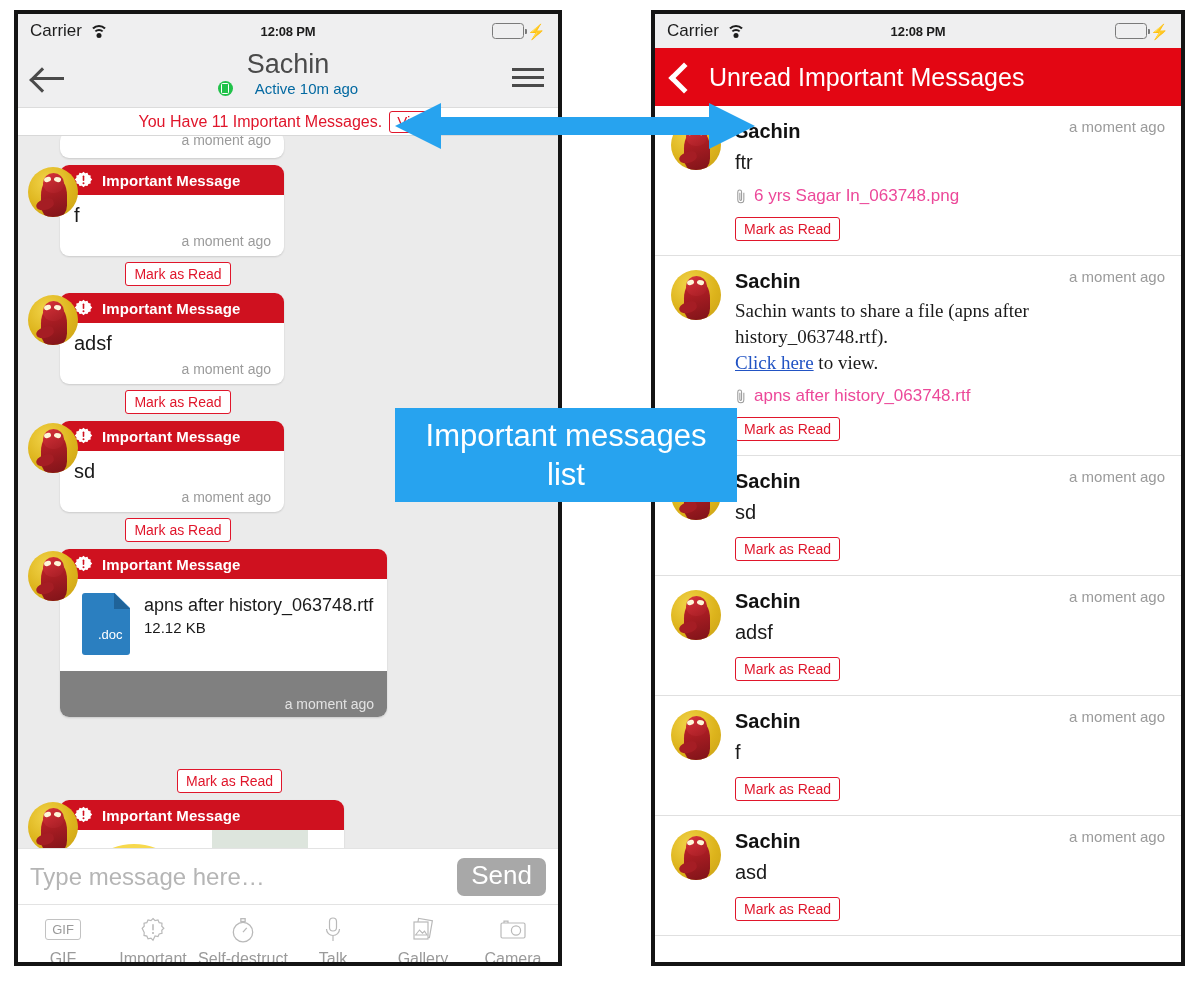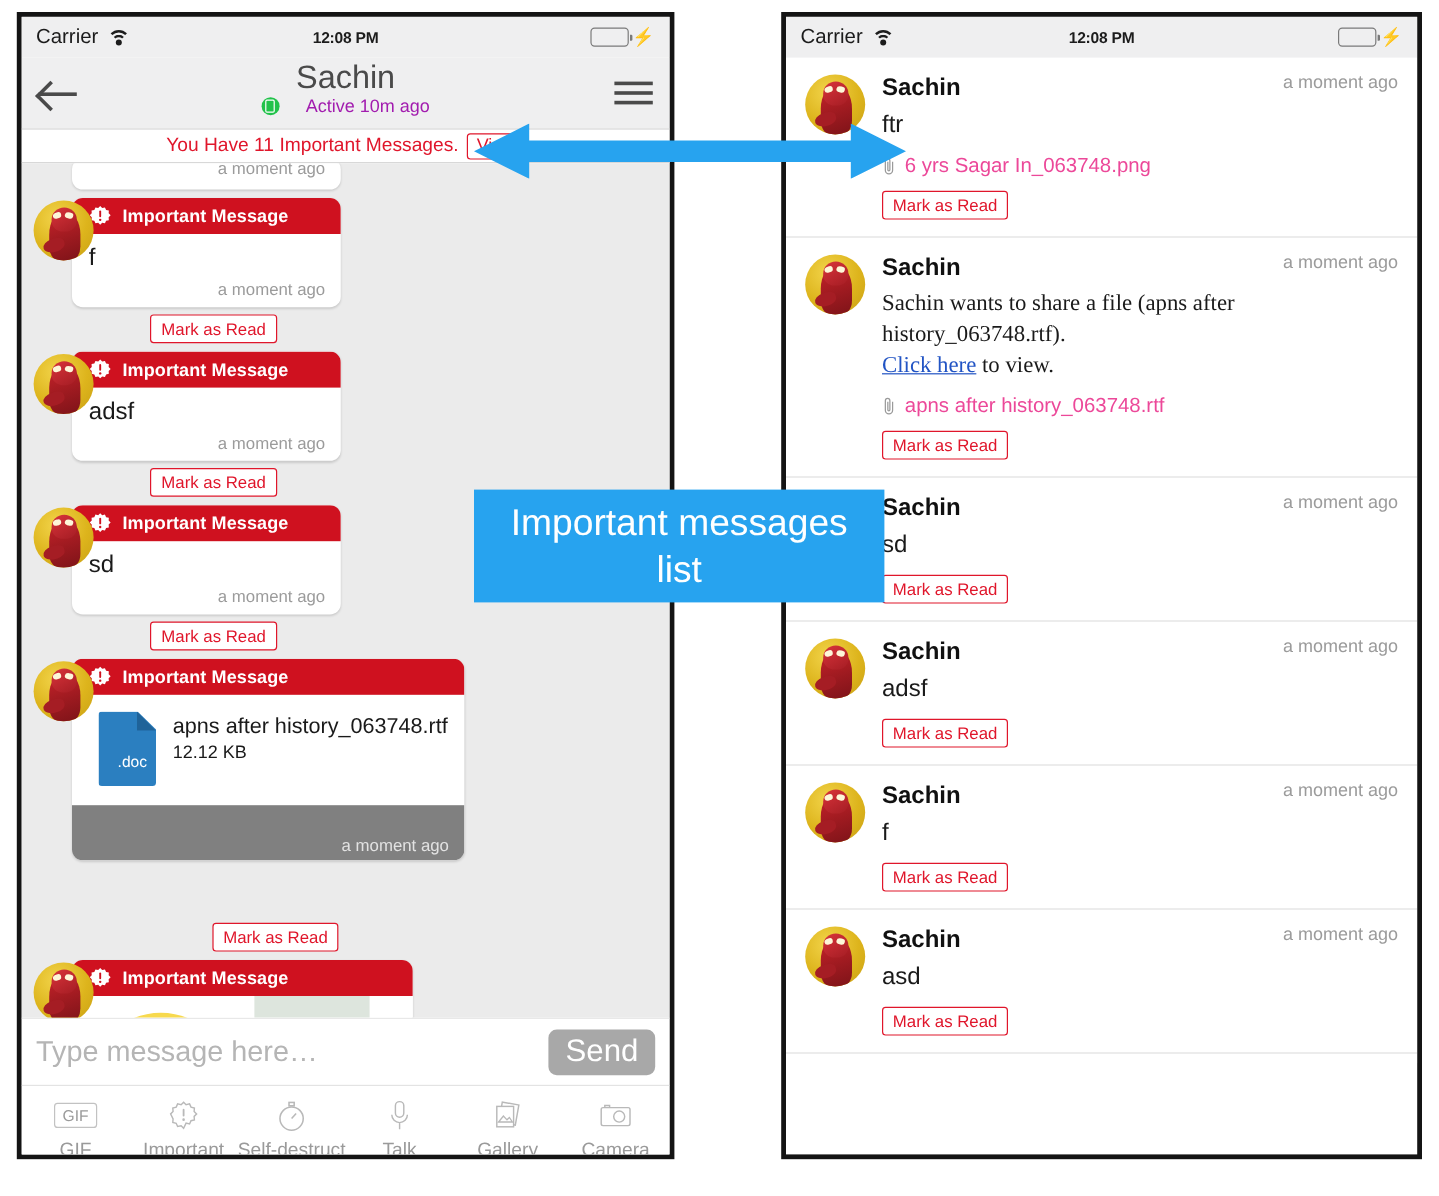--- a/index.html
+++ b/index.html
@@ -78,21 +78,21 @@
     content: ""; position: absolute; left: 1px; top: 6.5px;
     width: 15px; height: 15px; border-left: 3px solid #4a4a4a;
     border-bottom: 3px solid #4a4a4a; transform: rotate(45deg);
   }
   .chat-title-wrap {
     position: absolute; left: 0; right: 0; top: 1px;
     text-align: center; pointer-events: none;
   }
   .chat-title { font-size: 27px; color: #4a4a4a; font-weight: 400; line-height: 30px; }
   .chat-sub {
-    font-size: 15px; color: #a21caf;
+    font-size: 15px; color: #0369a1;
     display: flex; align-items: center; justify-content: center; gap: 22px;
     margin-top: 1px;
   }
   .active-ico {
     width: 15px; height: 15px; border-radius: 50%;
     background: #21c24a; display: inline-flex;
     align-items: center; justify-content: center; flex: 0 0 auto;
   }
   .active-ico::after {
     content: ""; width: 6px; height: 9px; border: 1.5px solid #ffffff;
@@ -574,20 +574,24 @@
       </div>
       <div class="sb-time">12:08 PM</div>
       <div class="sb-right">
         <span class="batt">
           <span class="batt-fill" style="width:55%"></span><span class="batt-cap"></span>
         </span>
         <span class="bolt">⚡</span>
       </div>
     </div>
 
+    <div class="red-header">
+      <span class="chev-back"></span>
+      <span class="red-title">Unread Important Messages</span>
+    </div>
 
     <div class="unread-list">
 
       <div class="ur-item">
         <div class="avatar ur-avatar">
           <div class="av-body"></div>
             <div class="av-head"></div>
           <div class="av-eye l"></div>
             <div class="av-eye r"></div>
             <div class="av-arm"></div>

